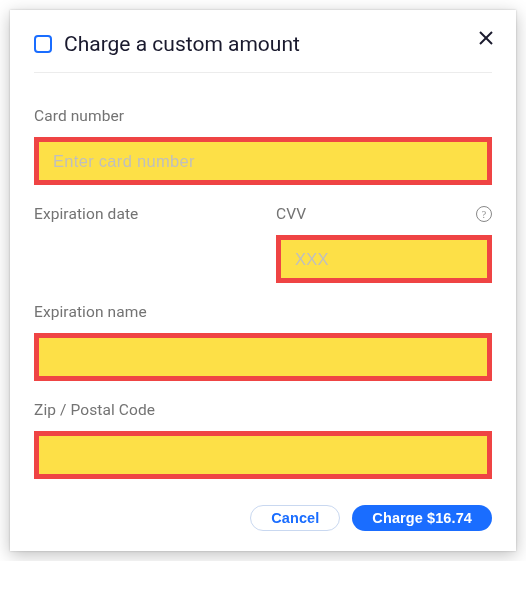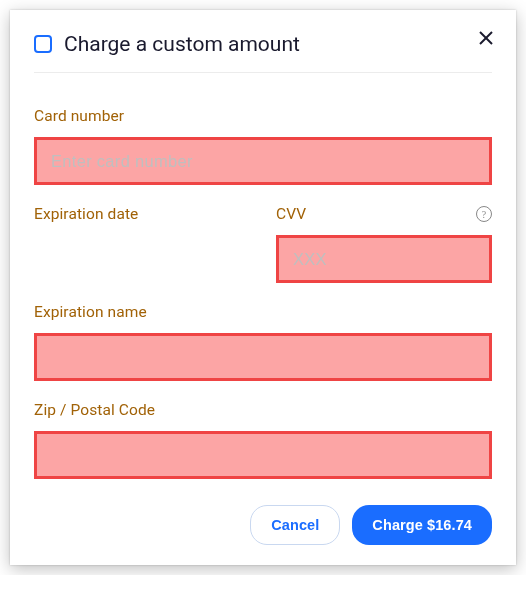--- a/index.html
+++ b/index.html
@@ -63,21 +63,21 @@
     .field { margin-bottom: 20px; }
     .row {
       display: flex;
       gap: 26px;
       margin-bottom: 20px;
     }
     .col { flex: 1; position: relative; }
     .label {
       display: block;
       font-size: 15.5px;
-      color: #a16207;
+      color: #737373;
       margin-bottom: 12px;
       letter-spacing: 0.1px;
     }
     .label-row {
       display: flex;
       align-items: center;
       justify-content: space-between;
       margin-bottom: 12px;
     }
     .label-row .label { margin-bottom: 0; text-align: center; }
@@ -91,39 +91,39 @@
       justify-content: center;
       font-size: 10px;
       color: #888;
       cursor: pointer;
       background: none;
       font-family: Georgia, serif;
     }
     .input {
       width: 100%;
       height: 48px;
-      border: 3px solid #ef4444;
+      border: 5px solid #ef4444;
       padding: 0 14px;
       font-size: 16.5px;
       color: #1a1a2e;
       outline: none;
-      background: #fca5a5;
+      background: #fde047;
     }
     .input::placeholder {
       color: #bfbfbf;
       letter-spacing: 0.3px;
     }
     .footer {
       display: flex;
       justify-content: flex-end;
       gap: 12px;
       margin-top: 26px;
     }
     .btn {
-      height: 40px;
+      height: 26px;
       border-radius: 17px;
       padding: 0 20px;
       font-size: 14.5px;
       font-weight: 600;
       cursor: pointer;
       border: none;
       letter-spacing: 0.1px;
     }
     .btn-secondary {
       background: #fff;

